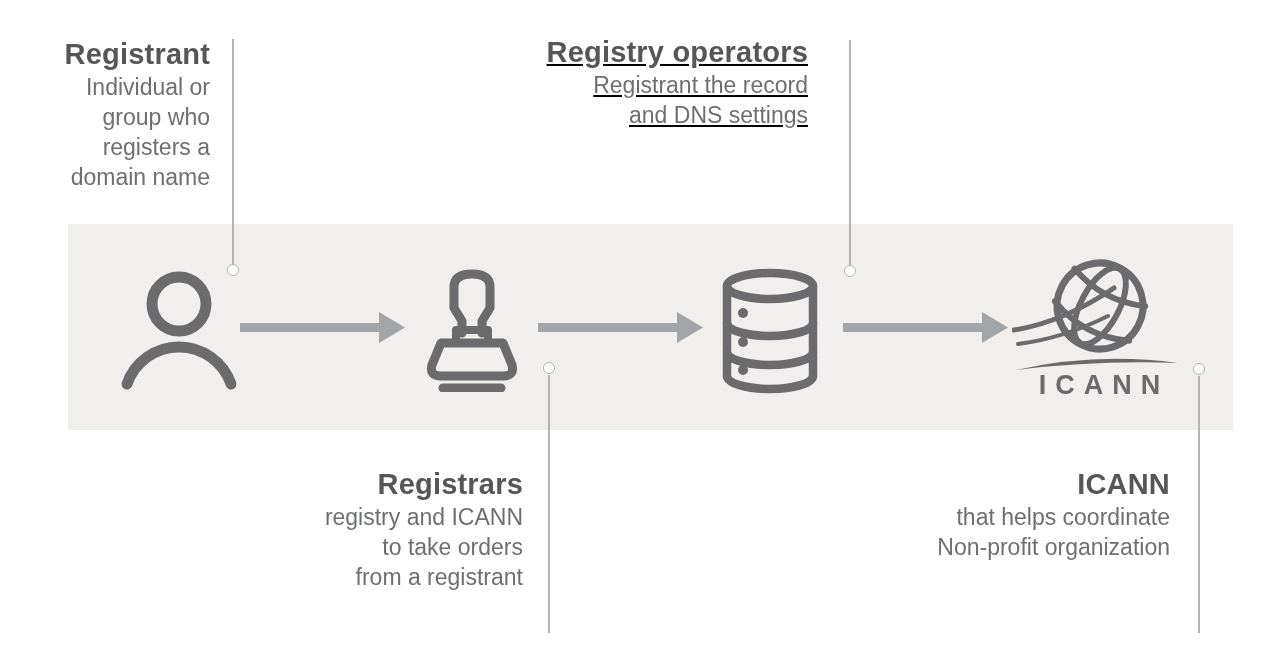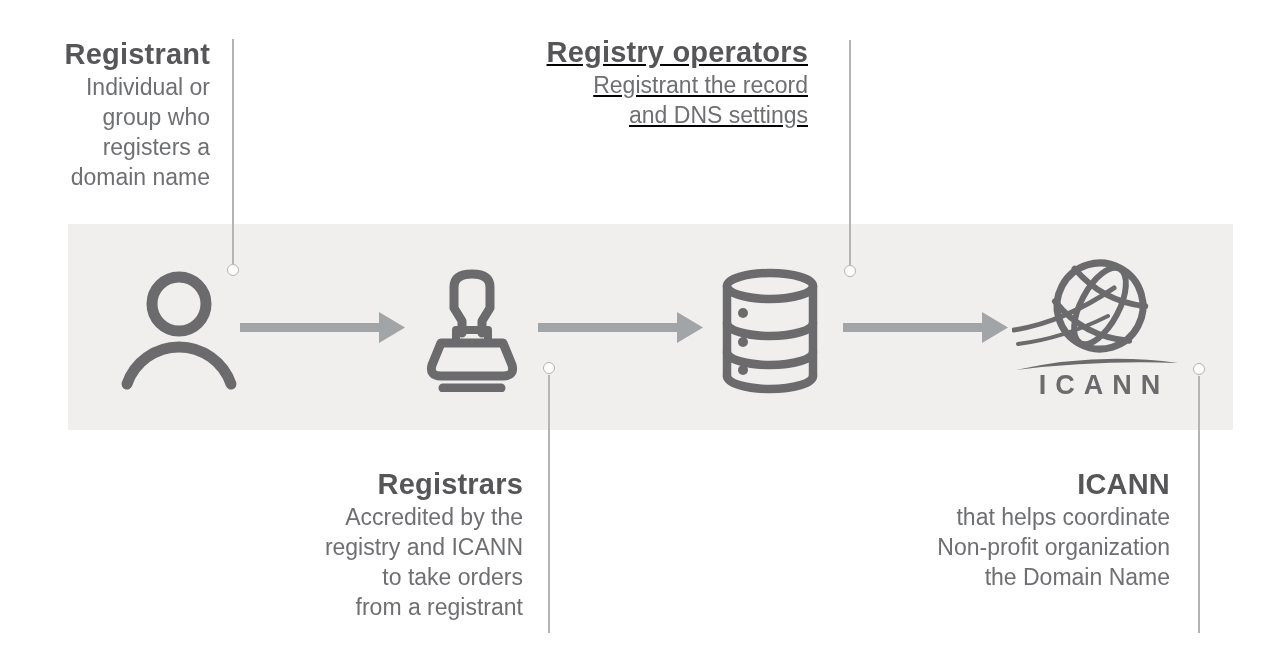--- a/index.html
+++ b/index.html
@@ -62,33 +62,31 @@
 <div class="callout" style="top:34px;right:460px;width:320px;text-decoration:underline;">
   <div class="co-title">Registry operators</div>
   <div class="co-line">Registrant the record</div>
   <div class="co-line">and DNS settings</div>
 </div>
 <div class="leader-line" style="left:849px;top:40px;height:225px;"></div>
 <div class="leader-dot" style="left:844px;top:265px;"></div>
 
 <div class="callout" style="top:466px;right:745px;width:280px;">
   <div class="co-title">Registrars</div>
-  <div class="co-line">Accredited by the</div>
   <div class="co-line">registry and ICANN</div>
   <div class="co-line">to take orders</div>
   <div class="co-line">from a registrant</div>
 </div>
 <div class="leader-dot" style="left:543px;top:362px;"></div>
 <div class="leader-line" style="left:548px;top:375px;height:258px;"></div>
 
 <div class="callout" style="top:466px;right:98px;width:300px;">
   <div class="co-title">ICANN</div>
   <div class="co-line">that helps coordinate</div>
   <div class="co-line">Non-profit organization</div>
-  <div class="co-line">the Domain Name</div>
 </div>
 <div class="leader-dot" style="left:1193px;top:363px;"></div>
 <div class="leader-line" style="left:1198px;top:376px;height:257px;"></div>
 
 <svg class="node-icon" style="left:120px;top:270px;" width="118" height="122" viewBox="0 0 118 122">
   <circle class="icon-stroke" cx="59" cy="34" r="27" stroke-width="11"></circle>
   <path class="icon-stroke" d="M7,114 A55,55 0 0 1 111,114" stroke-width="11"></path>
 </svg>
 
 <svg class="node-icon" style="left:422px;top:266px;" width="100" height="126" viewBox="0 0 100 126">

